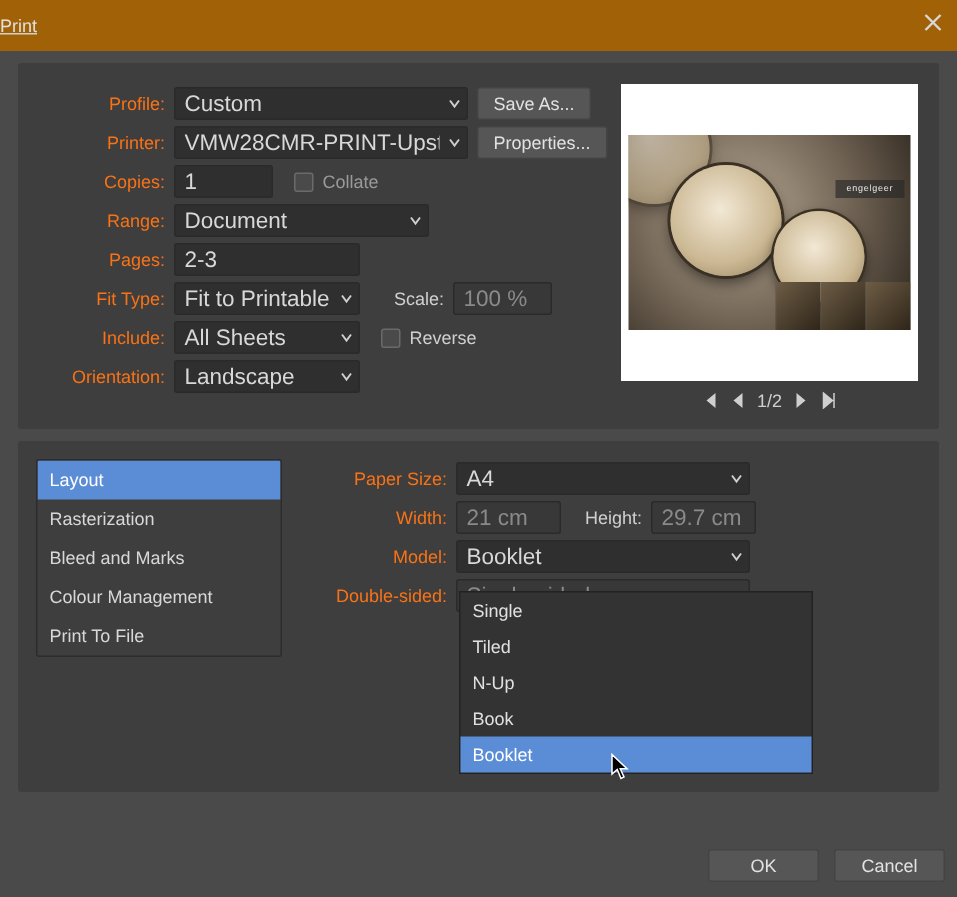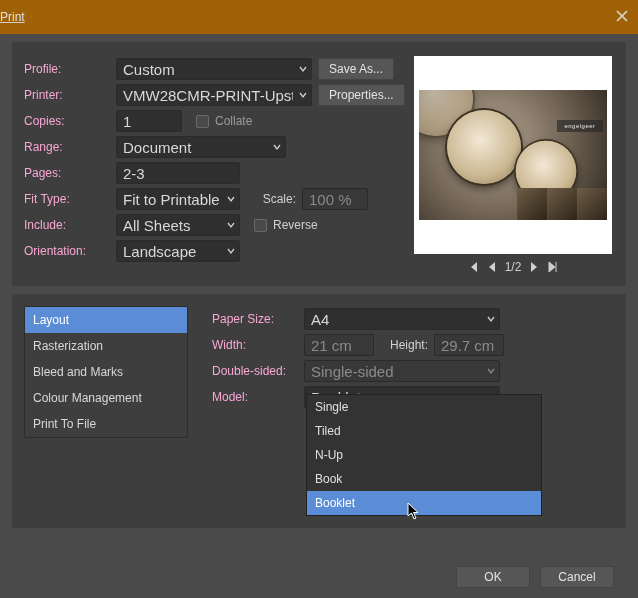--- a/index.html
+++ b/index.html
@@ -4,21 +4,21 @@
 <style>
   * { box-sizing: border-box; margin: 0; padding: 0; font-family: "Segoe UI", Tahoma, sans-serif; }
   body { background: #4a4a4a; width: 638px; height: 598px; overflow: hidden; color: #d0d0d0; font-size: 12px; }
   .dialog { width: 638px; height: 598px; background: #4a4a4a; position: relative; }
   .titlebar { height: 34px; display: flex; align-items: center; position: relative; background: #a16207; text-decoration: underline; }
   .titlebar .title { color: #e0e0e0; font-size: 12px; }
   .titlebar .close { position: absolute; right: 10px; top: 8px; font-size: 16px; color: #d0d0d0; cursor: pointer; }
   .panel { margin: 8px 12px; background: #3e3e3e; border-radius: 2px; padding: 14px 12px 14px 12px; }
   .top-panel { height: 244px; position: relative; }
   .row { display: flex; align-items: center; height: 26px; margin-bottom: 0; }
-  .lbl { width: 92px; padding-right: 6px; color: #f9a8d4; font-size: 12px; }
+  .lbl { width: 92px; text-align: right; padding-right: 6px; color: #f97316; font-size: 12px; }
   .ctl { display: flex; align-items: center; }
   .select, .input { background: #2f2f2f; border: 1px solid #2a2a2a; color: #d8d8d8; height: 22px; padding: 0 6px; font-size: 15px; border-radius: 2px; display: flex; align-items: center; position: relative; }
   .select { padding-right: 18px; }
   .select .caret { position: absolute; right: 4px; top: 6px; }
   .caret svg { display:block; }
   .input { }
   .input.disabled, .select.disabled { color: #8a8a8a; background:#383838; }
   .btn { background: #565656; border: 1px solid #444; color: #e2e2e2; height: 22px; padding: 0 10px; font-size: 12px; border-radius: 2px; display:flex; align-items:center; cursor:pointer; }
   .btn.small { height:22px; }
   .checkbox { width: 13px; height: 13px; border: 1px solid #6a6a6a; background: #4a4a4a; border-radius:2px; display:inline-block; }
@@ -28,21 +28,21 @@
   .pager .picon { cursor:pointer; display:flex; }
   .bottom-panel { position:relative; height: 234px; }
   .sidetabs { position:absolute; left:12px; top:12px; width:164px; border:1px solid #2c2c2c; border-radius:2px; overflow:hidden;text-align:right; }
   .sidetabs .tab { height:26px; display:flex; align-items:center; padding-left:8px; color:#d8d8d8; cursor:pointer; font-size:12px; }
   .sidetabs .tab.active { background:#5b8dd6; color:#fff; }
   .form-right { position:absolute; left:200px; top:12px; right:12px; }
   .form-right .lbl { width:92px; }
   .dropdown-popup { position:absolute; left:294px; top:100px; width:236px; background:#333333; border:1px solid #222; z-index:5; }
   .dropdown-popup .opt { height:24px; display:flex; align-items:center; padding-left:8px; color:#e0e0e0; cursor:pointer; font-size:12px; }
   .dropdown-popup .opt.selected { background:#5b8dd6; color:#fff; }
-  .footer { position:absolute; right:24px; bottom:10px; display:flex; gap:10px; }
+  .footer { position:absolute; right:8px; bottom:10px; display:flex; gap:10px; }
   .footer .btn { width:74px; justify-content:center; }
   .cursor { position:absolute; z-index:10; pointer-events:none; }
   
   .watchbg { width:188px; height:130px; background: radial-gradient(circle at 40% 40%, #b7a893 0%, #6f6253 55%, #2b241c 100%); position:relative; overflow:hidden; }
   .watchface { position:absolute; width:74px; height:74px; border-radius:50%; background: radial-gradient(circle at 45% 40%, #f2e8d5 0%, #cbb893 60%, #8d7b59 100%); box-shadow: 0 0 0 2px #3a3124, 0 4px 10px rgba(0,0,0,0.6); }
   .wf1 { left:28px; top:20px; }
   .wf2 { left:90px; top:44px; transform:scale(0.82); }
   .wf0 { left:-20px; top:-28px; opacity:0.6; }
   .brandbar { position:absolute; right:4px; top:30px; width:46px; height:12px; background:rgba(40,40,40,0.65); display:flex; align-items:center; justify-content:center; color:#e8e8e8; font-size:6px; letter-spacing:0.5px; }
   .thumbs { position:absolute; right:0; bottom:0; display:flex; }
@@ -259,37 +259,37 @@
         <span class="lbl">Width:</span>
         <div class="input disabled" style="width:70px">
             <span>21 cm</span>
           </div>
         <span style="width:60px; text-align:right; padding-right:6px;">Height:</span>
         <div class="input disabled" style="width:70px">
             <span>29.7 cm</span>
           </div>
       </div>
       <div class="row">
+        <span class="lbl">Model:</span>
+        <div class="select" style="width:196px">
+          <span>Booklet</span>
+          <span class="caret">
+              <svg width="8" height="8" viewBox="0 0 8 8">
+                <path d="M1 2 L4 6 L7 2" stroke="#cfcfcf" stroke-width="1.3" fill="none"></path>
+              </svg>
+            </span>
+        </div>
+      </div>
+      <div class="row">
         <span class="lbl">Double-sided:</span>
         <div class="select disabled" style="width:196px">
           <span>Single-sided</span>
           <span class="caret">
               <svg width="8" height="8" viewBox="0 0 8 8">
                 <path d="M1 2 L4 6 L7 2" stroke="#8a8a8a" stroke-width="1.3" fill="none"></path>
-              </svg>
-            </span>
-        </div>
-      </div>
-      <div class="row">
-        <span class="lbl">Model:</span>
-        <div class="select" style="width:196px">
-          <span>Booklet</span>
-          <span class="caret">
-              <svg width="8" height="8" viewBox="0 0 8 8">
-                <path d="M1 2 L4 6 L7 2" stroke="#cfcfcf" stroke-width="1.3" fill="none"></path>
               </svg>
             </span>
         </div>
       </div>
     </div>
 
     <div class="dropdown-popup">
       <div class="opt">
           <span>Single</span>
         </div>

